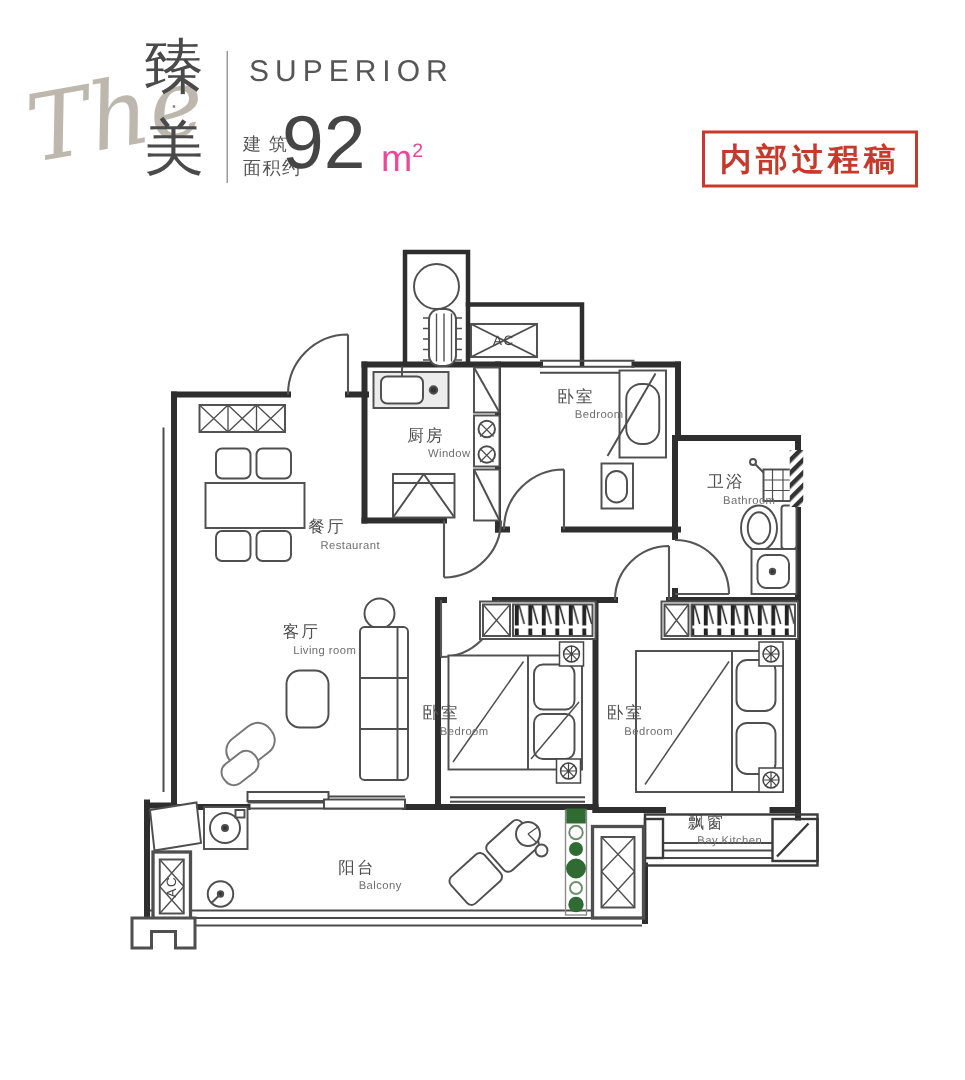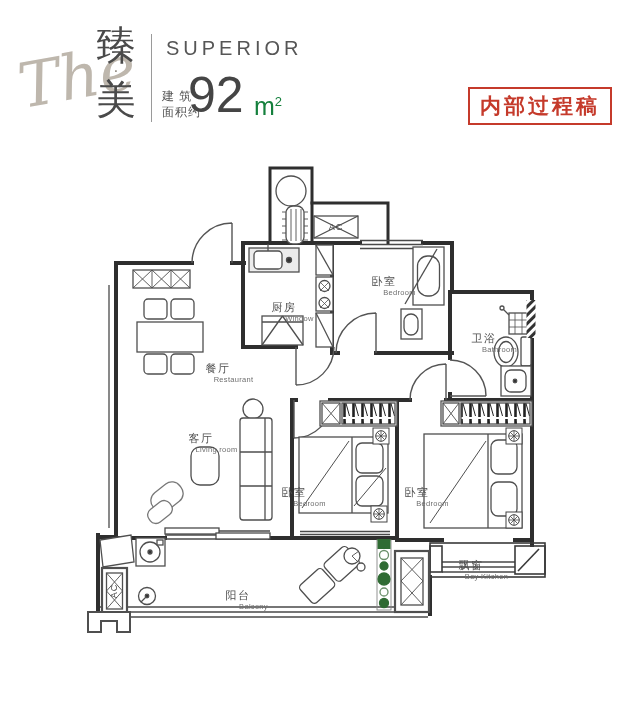--- a/index.html
+++ b/index.html
@@ -12,30 +12,30 @@
   .brand-cn{left:92px;top:24px;width:48px;text-align:center;color:#4a4a4a;}
   .brand-cn .c1{font-size:40px;line-height:1.05;}
   .brand-cn .cdot{font-size:16px;line-height:.6;color:#8a8278;}
   .brand-cn .c2{font-size:40px;line-height:1.15;}
   .divider{left:151px;top:34px;width:1px;height:88px;background:#9a9a9a;}
   .brand-en{left:166px;top:35px;font-size:20px;letter-spacing:4px;color:#565656;
     font-weight:500;line-height:1.3;white-space:pre;}
   .area-prefix{left:162px;top:89px;font-size:12px;color:#555;line-height:1.3;
     letter-spacing:1px;white-space:nowrap;}
   .area-value{left:188px;top:66px;font-size:50px;color:#454545;font-weight:500;}
-  .area-unit{left:254px;top:92px;font-size:25px;color:#15803d;}
+  .area-unit{left:254px;top:92px;font-size:25px;color:#ec4899;}
   .area-unit sup{font-size:13px;}
   .layout-desc{left:290px;top:94px;font-size:20px;letter-spacing:2.5px;color:#4a4a4a;}
   .stamp{left:468px;top:87px;width:140px;height:34px;border:2.5px solid #c53a2b;
     color:#c53a2b;display:flex;align-items:center;justify-content:center;
     font-size:21px;letter-spacing:3px;font-weight:bold;
     font-family:"Liberation Serif",serif;text-align:center;}
   
   .room-label{position:absolute;transform:translate(-50%,-50%);text-align:center;
-    color:#4f4f4f;line-height:1.3;white-space:nowrap;margin-top:16px;}
+    color:#4f4f4f;line-height:1.3;white-space:nowrap;}
   .room-label .zh{font-size:11px;letter-spacing:1.5px;}
   .room-label .en{font-size:7.5px;color:#6e6e6e;letter-spacing:.3px;padding-left:31px;}
   .ac-label{position:absolute;transform:translate(-50%,-50%);font-size:9px;color:#444;
     letter-spacing:1px;}
   .ac-label.vert{transform:translate(-50%,-50%) rotate(-90deg);}
   svg{position:absolute;left:0;top:0;}
 </style>
 </head>
 <body>
 

